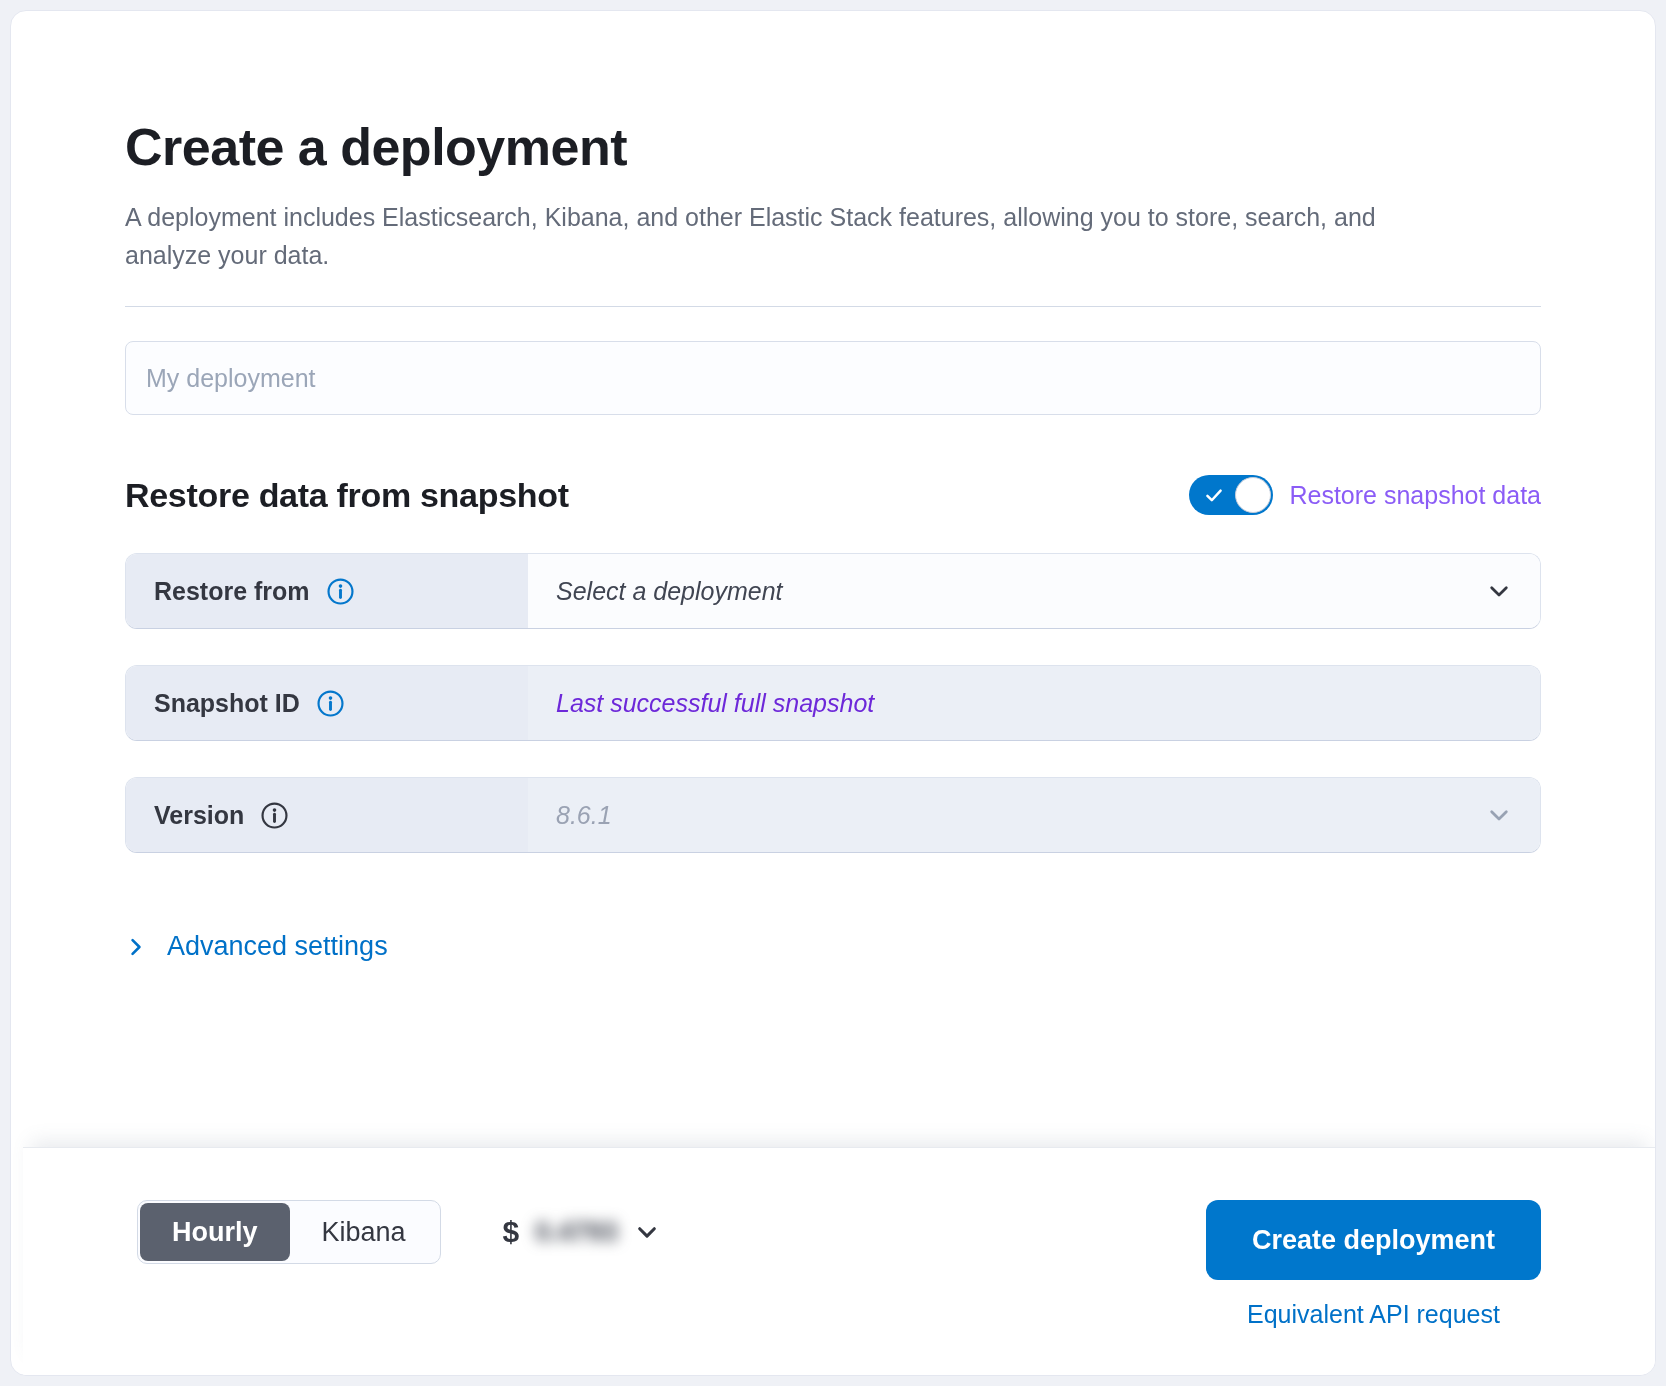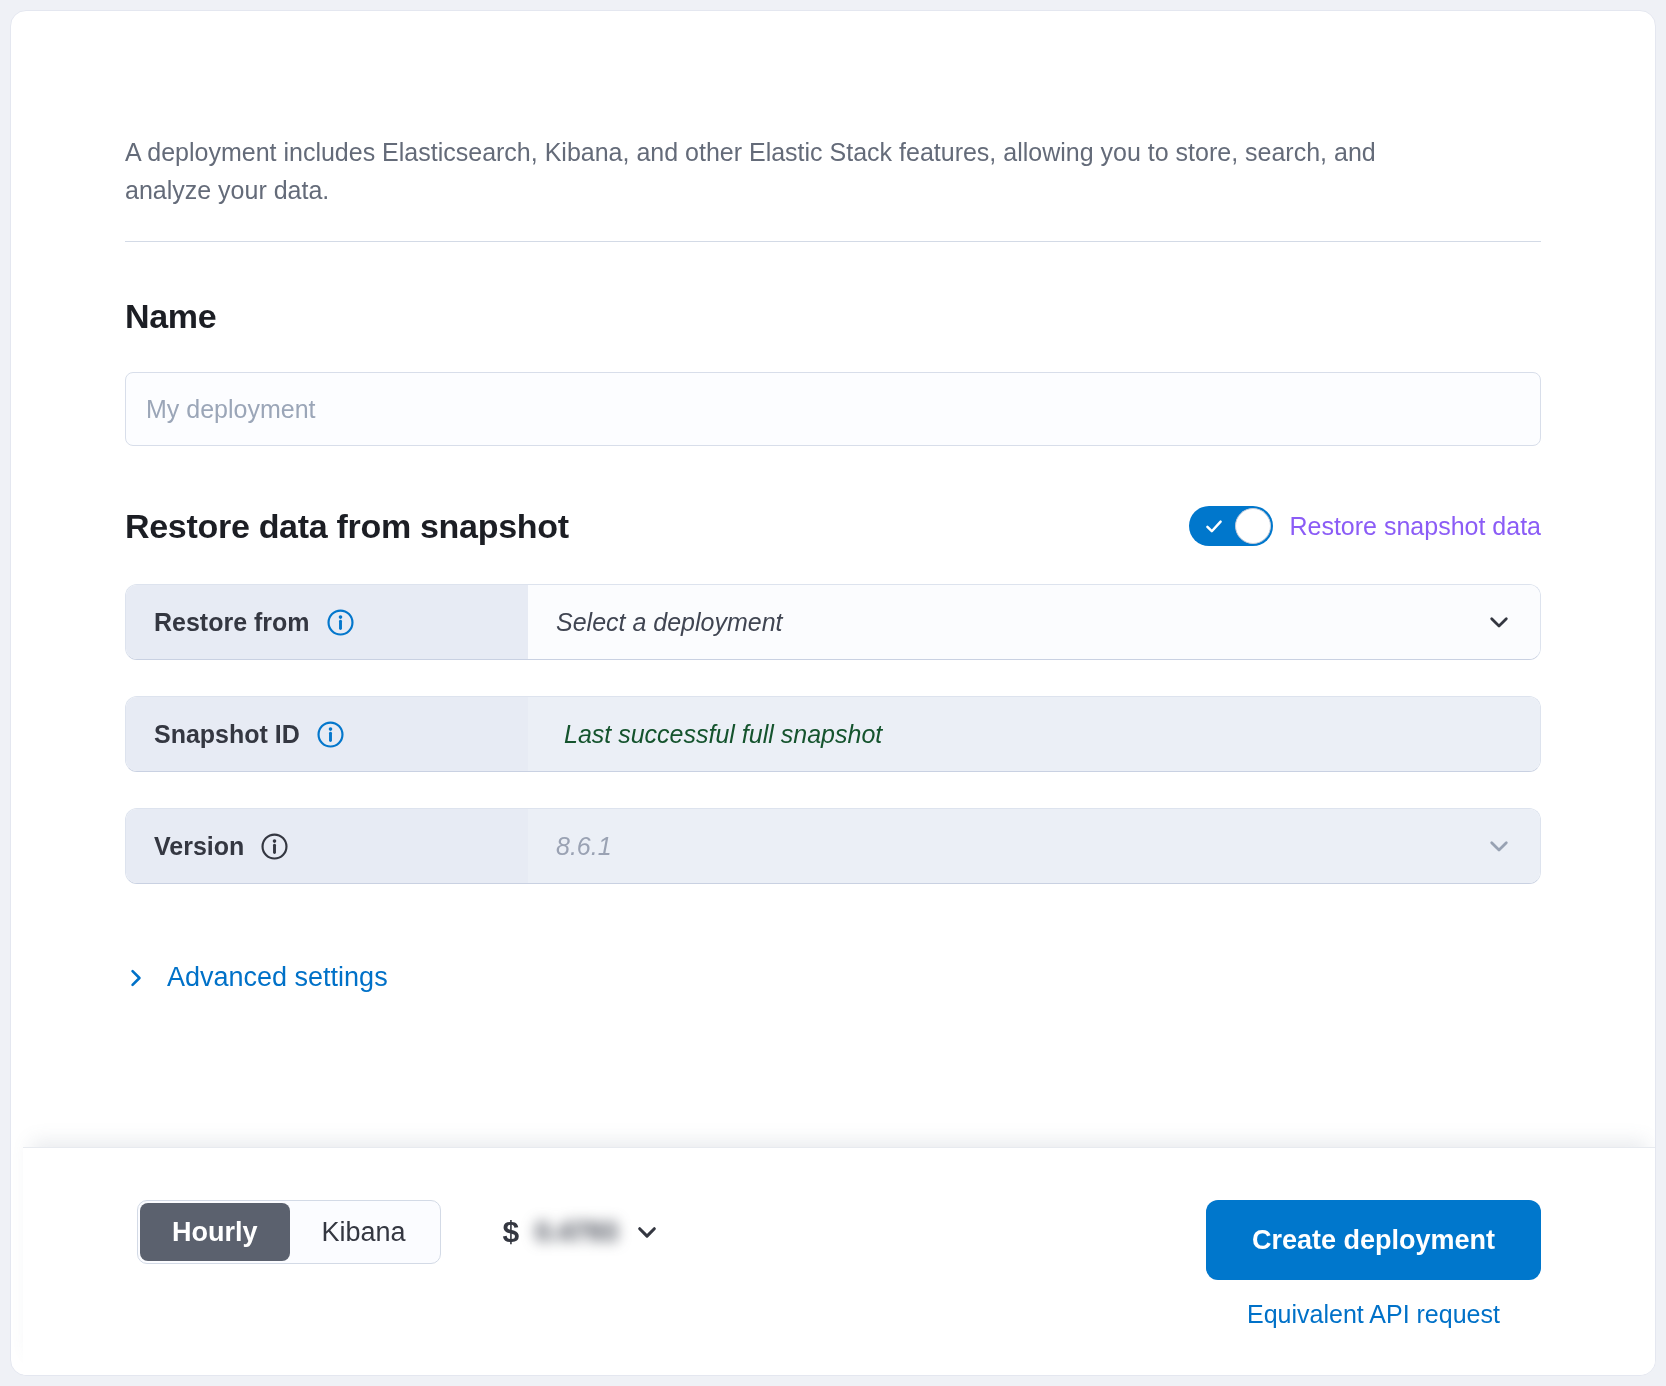--- a/index.html
+++ b/index.html
@@ -86,21 +86,21 @@
   .row-label { font-size:25px; font-weight:700; color:#343741; }
   .info-icon { width:29px; height:29px; flex:none; display:block; }
   .info-blue { color:#0477cc; }
   .info-dark { color:#343741; }
   .row-field {
     flex:1; display:flex; align-items:center;
     padding:0 28px; font-size:25px;font-style:italic;
   }
   .field-active { background:#fbfcfe; color:#404552; }
   .field-disabled { background:#ebeff6; }
-  .text-placeholder { color:#14532d;margin-left:8px; }
+  .text-placeholder { color:#6d28d9; }
   .text-disabled { color:#9aa2b3; }
   .field-value { flex:1; }
   .chevron-down { width:26px; height:26px; flex:none; }
   .chev-dark { color:#343741; }
   .chev-gray { color:#98a2b3; }
 
   .advanced-link {
     margin-top:78px;
     display:inline-flex; align-items:center; gap:20px;
     color:#0071c8; font-size:27px; font-weight:500;
@@ -154,24 +154,24 @@
     text-decoration:none; cursor:pointer;
   }
 </style>
 </head>
 <body>
 
 <div class="page">
   <div class="card">
     <div class="content">
 
+      <h1 class="page-title">Create a deployment</h1>
       <p class="page-subtitle">A deployment includes Elasticsearch, Kibana, and other Elastic Stack features, allowing you to store, search, and analyze your data.</p>
       <div class="divider"></div>
 
-      <h2 class="section-heading name-heading">Name</h2>
       <input class="name-input" type="text" placeholder="My deployment" style="">
 
       <div class="restore-header">
         <h2 class="section-heading">Restore data from snapshot</h2>
         <div class="toggle-wrap">
           <div class="toggle-track">
             <svg class="toggle-check" viewBox="0 0 16 16">
               <path d="M3.2 8.6l3.2 3.2 6.4-7" fill="none" stroke="currentColor" stroke-width="1.8" stroke-linecap="round" stroke-linejoin="round"></path>
             </svg>
             <div class="toggle-knob"></div>

